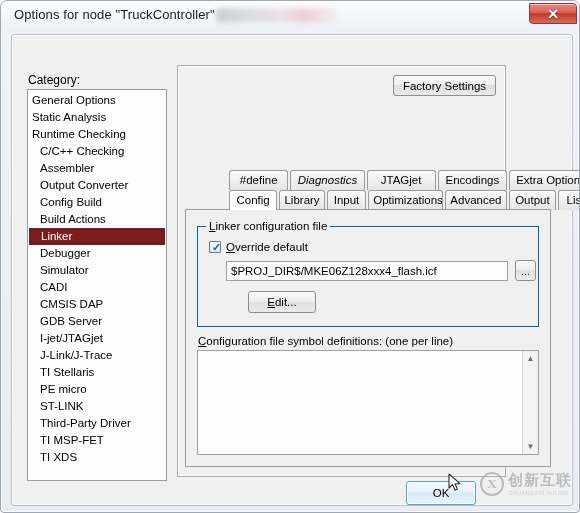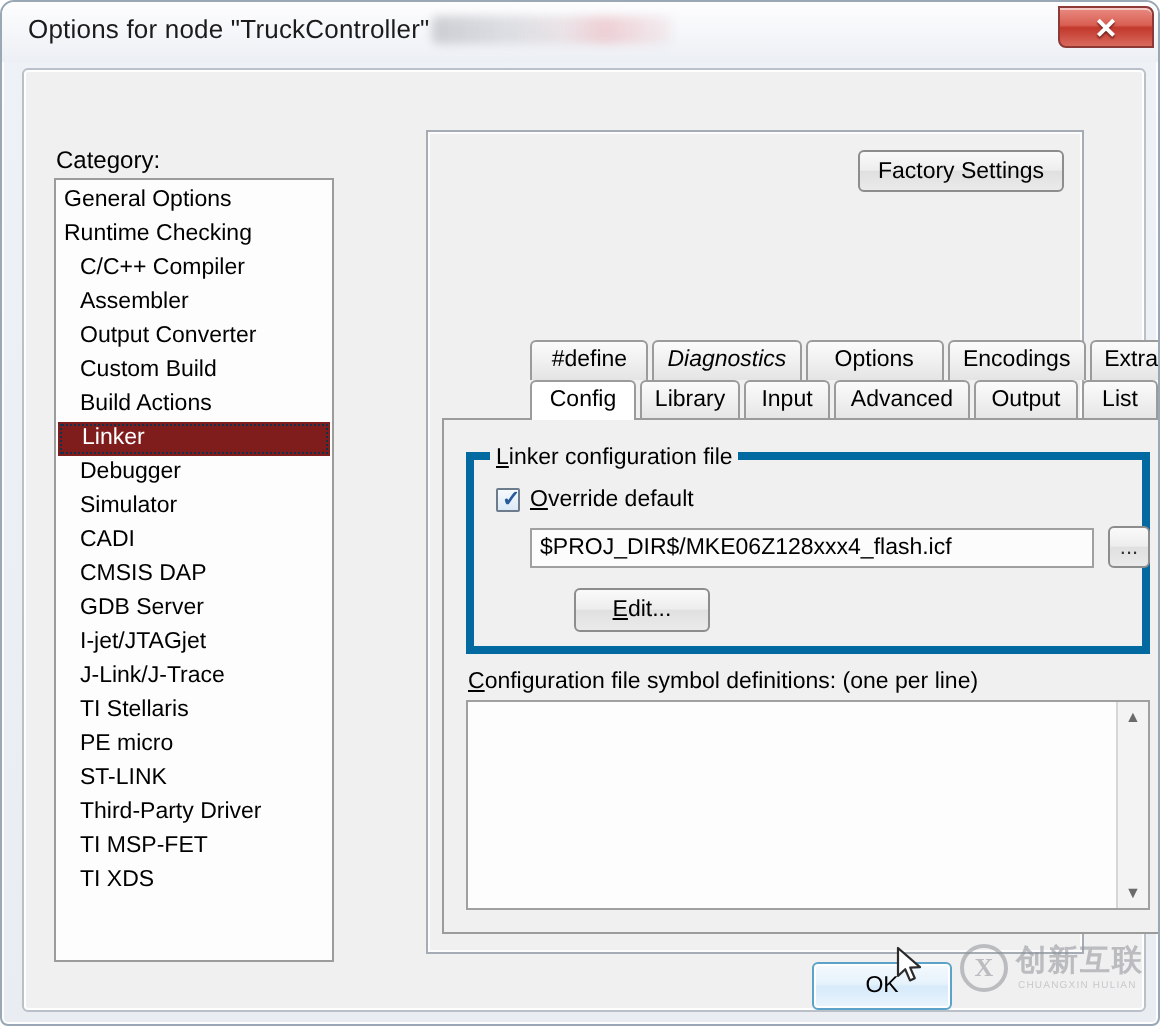--- a/index.html
+++ b/index.html
@@ -142,21 +142,20 @@
   #right-panel {
     position: absolute;
     left: 165px;
     top: 30px;
     width: 329px;
     height: 412px;
     background: #f0f0f0;
     border: 1px solid #a5acb4;
     box-sizing: border-box;
     box-shadow: inset 0 0 0 1px #fcfcfc;
-    margin-left: 36px;
   }
   #factory-settings {
     position: absolute;
     right: 9px;
     top: 9px;
     width: 103px;
     height: 21px;
     font-family: "Liberation Sans", sans-serif;
     font-size: 11.5px;
     color: #000;
@@ -220,21 +219,21 @@
     box-sizing: border-box;
   }
 
   
   #group-linker {
     position: absolute;
     left: 11px;
     top: 16px;
     width: 342px;
     height: 101px;
-    border: 4px solid #0369a1;
+    border: 1px solid #0369a1;
     box-sizing: border-box;
   }
   #group-linker-title {
     position: absolute;
     left: 8px;
     top: -7px;
     background: #f0f0f0;
     padding: 0 3px;
     font-size: 11.5px;
     color: #000;
@@ -460,25 +459,26 @@
     <button id="close-button">
       <span class="glyph">✕</span>
     </button>
   </div>
 
   <div id="client">
 
     <div id="category-label">Category:</div>
     <div id="category-list">
         <div class="cat-item">General Options</div>
+        <div class="cat-item">Static Analysis</div>
         <div class="cat-item">Runtime Checking</div>
-        <div class="cat-item indent">C/C++ Compiler</div>
+        <div class="cat-item indent">C/C++ Checking</div>
         <div class="cat-item indent">Assembler</div>
         <div class="cat-item indent">Output Converter</div>
-        <div class="cat-item indent">Custom Build</div>
+        <div class="cat-item indent">Config Build</div>
         <div class="cat-item indent">Build Actions</div>
         <div class="cat-item indent selected">Linker</div>
         <div class="cat-item indent">Debugger</div>
         <div class="cat-item indent">Simulator</div>
         <div class="cat-item indent">CADI</div>
         <div class="cat-item indent">CMSIS DAP</div>
         <div class="cat-item indent">GDB Server</div>
         <div class="cat-item indent">I-jet/JTAGjet</div>
         <div class="cat-item indent">J-Link/J-Trace</div>
         <div class="cat-item indent">TI Stellaris</div>
@@ -490,28 +490,29 @@
       </div>
 
     <div id="right-panel">
 
       <button id="factory-settings">Factory Settings</button>
 
       <div id="tab-rows">
         <div class="tab-row row1">
             <div class="tab" style="width: 60px;">#define</div>
             <div class="tab" style="width: 75px; font-style: italic;">Diagnostics</div>
-            <div class="tab" style="width: 70px;">Options</div>
+            <div class="tab" style="width: 70px;">JTAGjet</div>
             <div class="tab" style="width: 70px;">Encodings</div>
             <div class="tab" style="width: 85px;">Extra Options</div>
           </div>
         <div class="tab-row row2">
             <div class="tab active" style="width: 53px;">Config</div>
             <div class="tab" style="width: 50px;">Library</div>
             <div class="tab" style="width: 43px;">Input</div>
+            <div class="tab" style="width: 83px;">Optimizations</div>
             <div class="tab" style="width: 68px;">Advanced</div>
             <div class="tab" style="width: 52px;">Output</div>
             <div class="tab" style="width: 38px;">List</div>
           </div>
       </div>
 
       <div id="tab-content">
 
         <div id="group-linker">
           <div id="group-linker-title"><u>L</u><span>inker configuration file</span></div>

